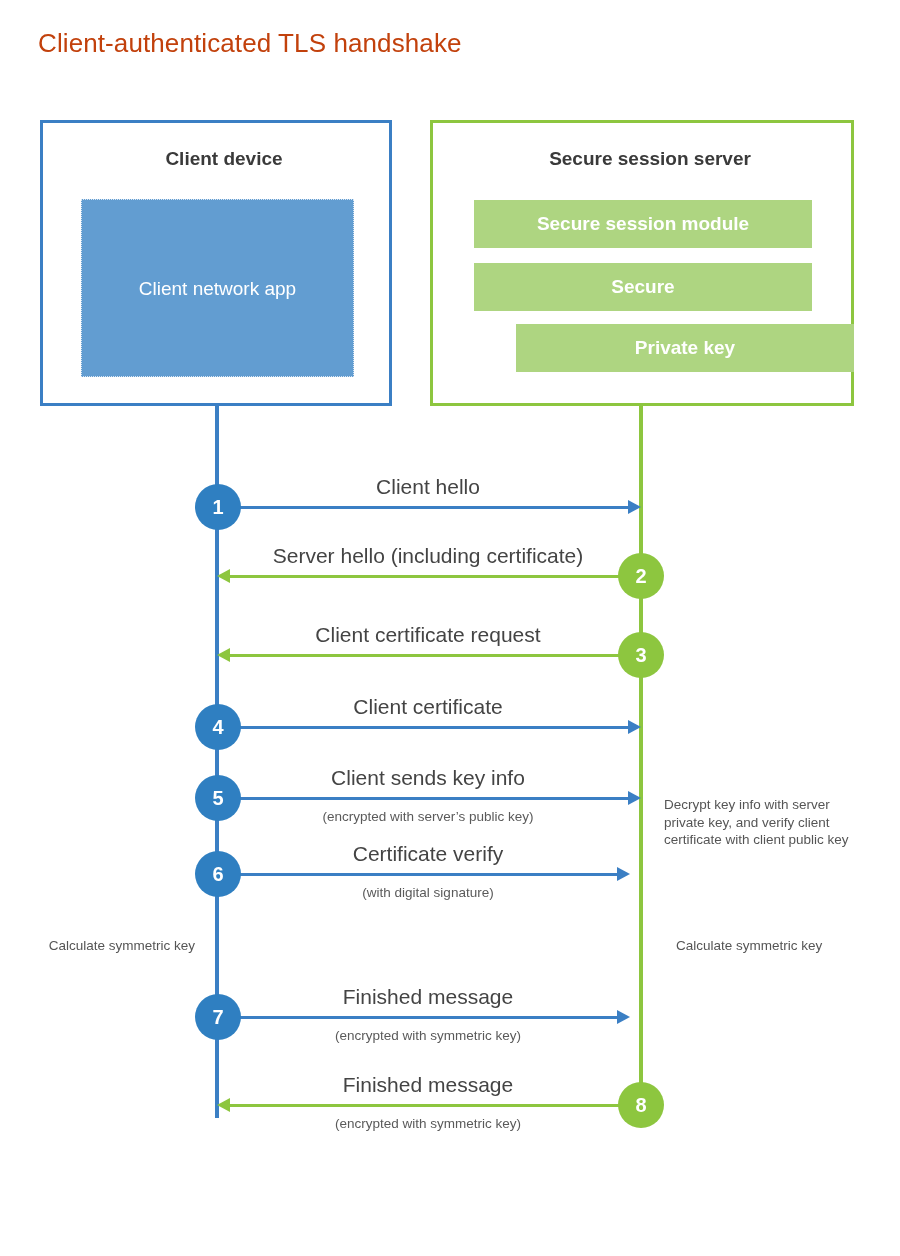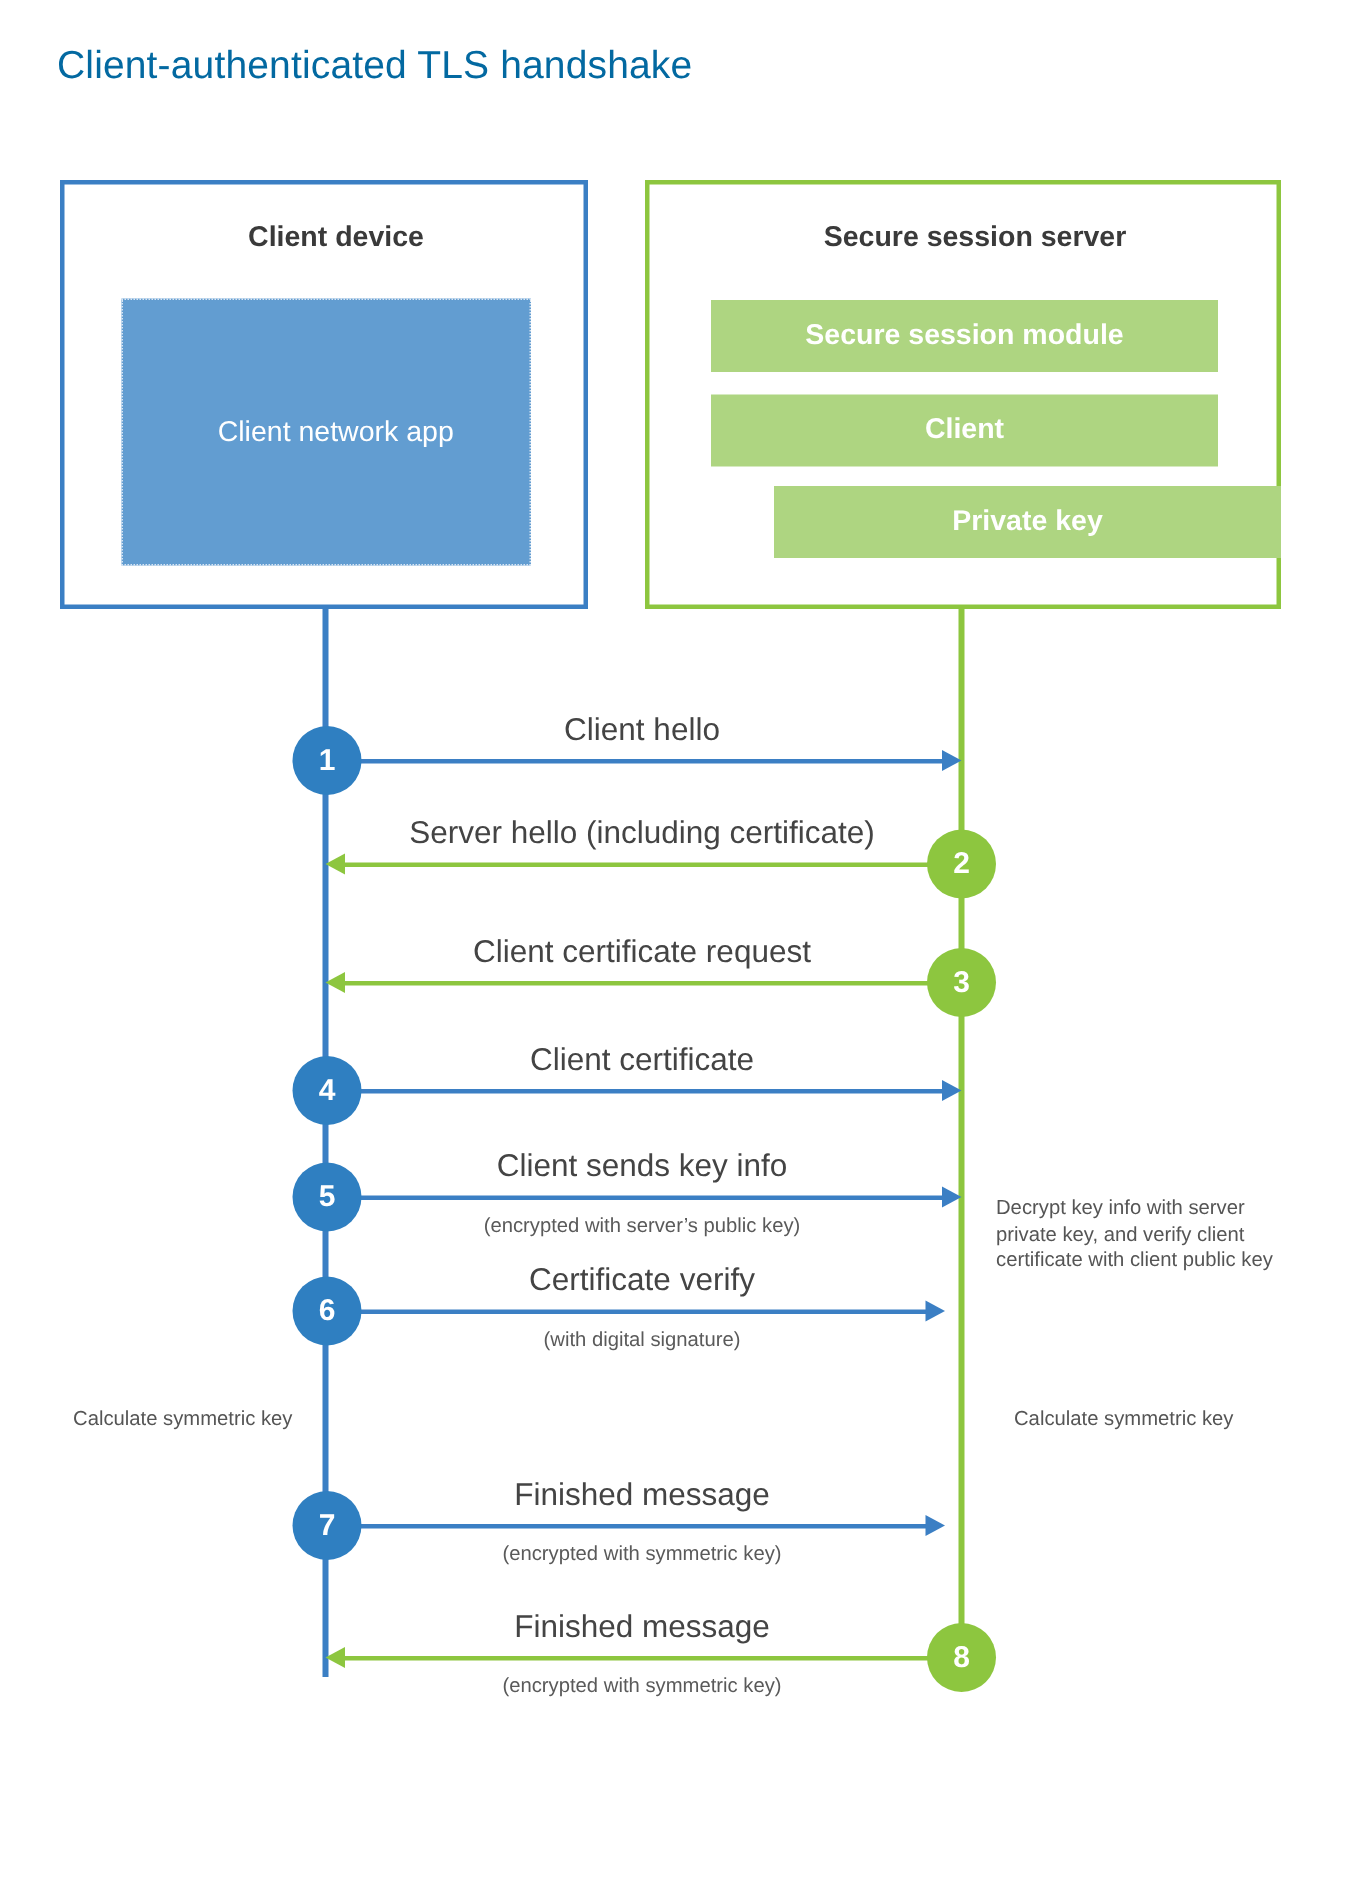--- a/index.html
+++ b/index.html
@@ -15,21 +15,21 @@
     overflow: hidden;
     color: #444444;
   }
 
   #page-title {
     position: absolute;
     left: 38px;
     top: 28px;
     font-size: 26px;
     font-weight: 400;
-    color: #0369a1;
+    color: #c2410c;
     letter-spacing: 0.1px;
     white-space: nowrap;
   }
 
   
   .party-box {
     position: absolute;
     background: #ffffff;
     box-sizing: border-box;
   }
@@ -69,21 +69,21 @@
     border: 1px dotted #d9e6f3;
     box-sizing: border-box;
     display: flex;
     align-items: center;
     justify-content: center;
   }
   #client-app-label {
     color: #ffffff;
     font-size: 19px;
     line-height: 27px;
-    text-align: right;
+    text-align: center;
     width: 170px;
   }
 
   .server-bar {
     position: absolute;
     left: 41px;
     width: 338px;
     height: 48px;
     background: #aed581;
     display: flex;
@@ -217,21 +217,21 @@
     <div id="client-app-label">Client network app</div>
   </div>
 </div>
 
 <div id="server-box" class="party-box">
   <div class="party-title">Secure session server</div>
   <div id="server-bar-0" class="server-bar">
     <span>Secure session module</span>
   </div>
   <div id="server-bar-1" class="server-bar">
-    <span>Client</span>
+    <span>Secure</span>
   </div>
   <div id="server-bar-2" class="server-bar">
     <span>Private key</span>
   </div>
 </div>
 
 <div id="client-lifeline" class="lifeline"></div>
 <div id="server-lifeline" class="lifeline"></div>
 
 <div class="msg" style="top:507px">

